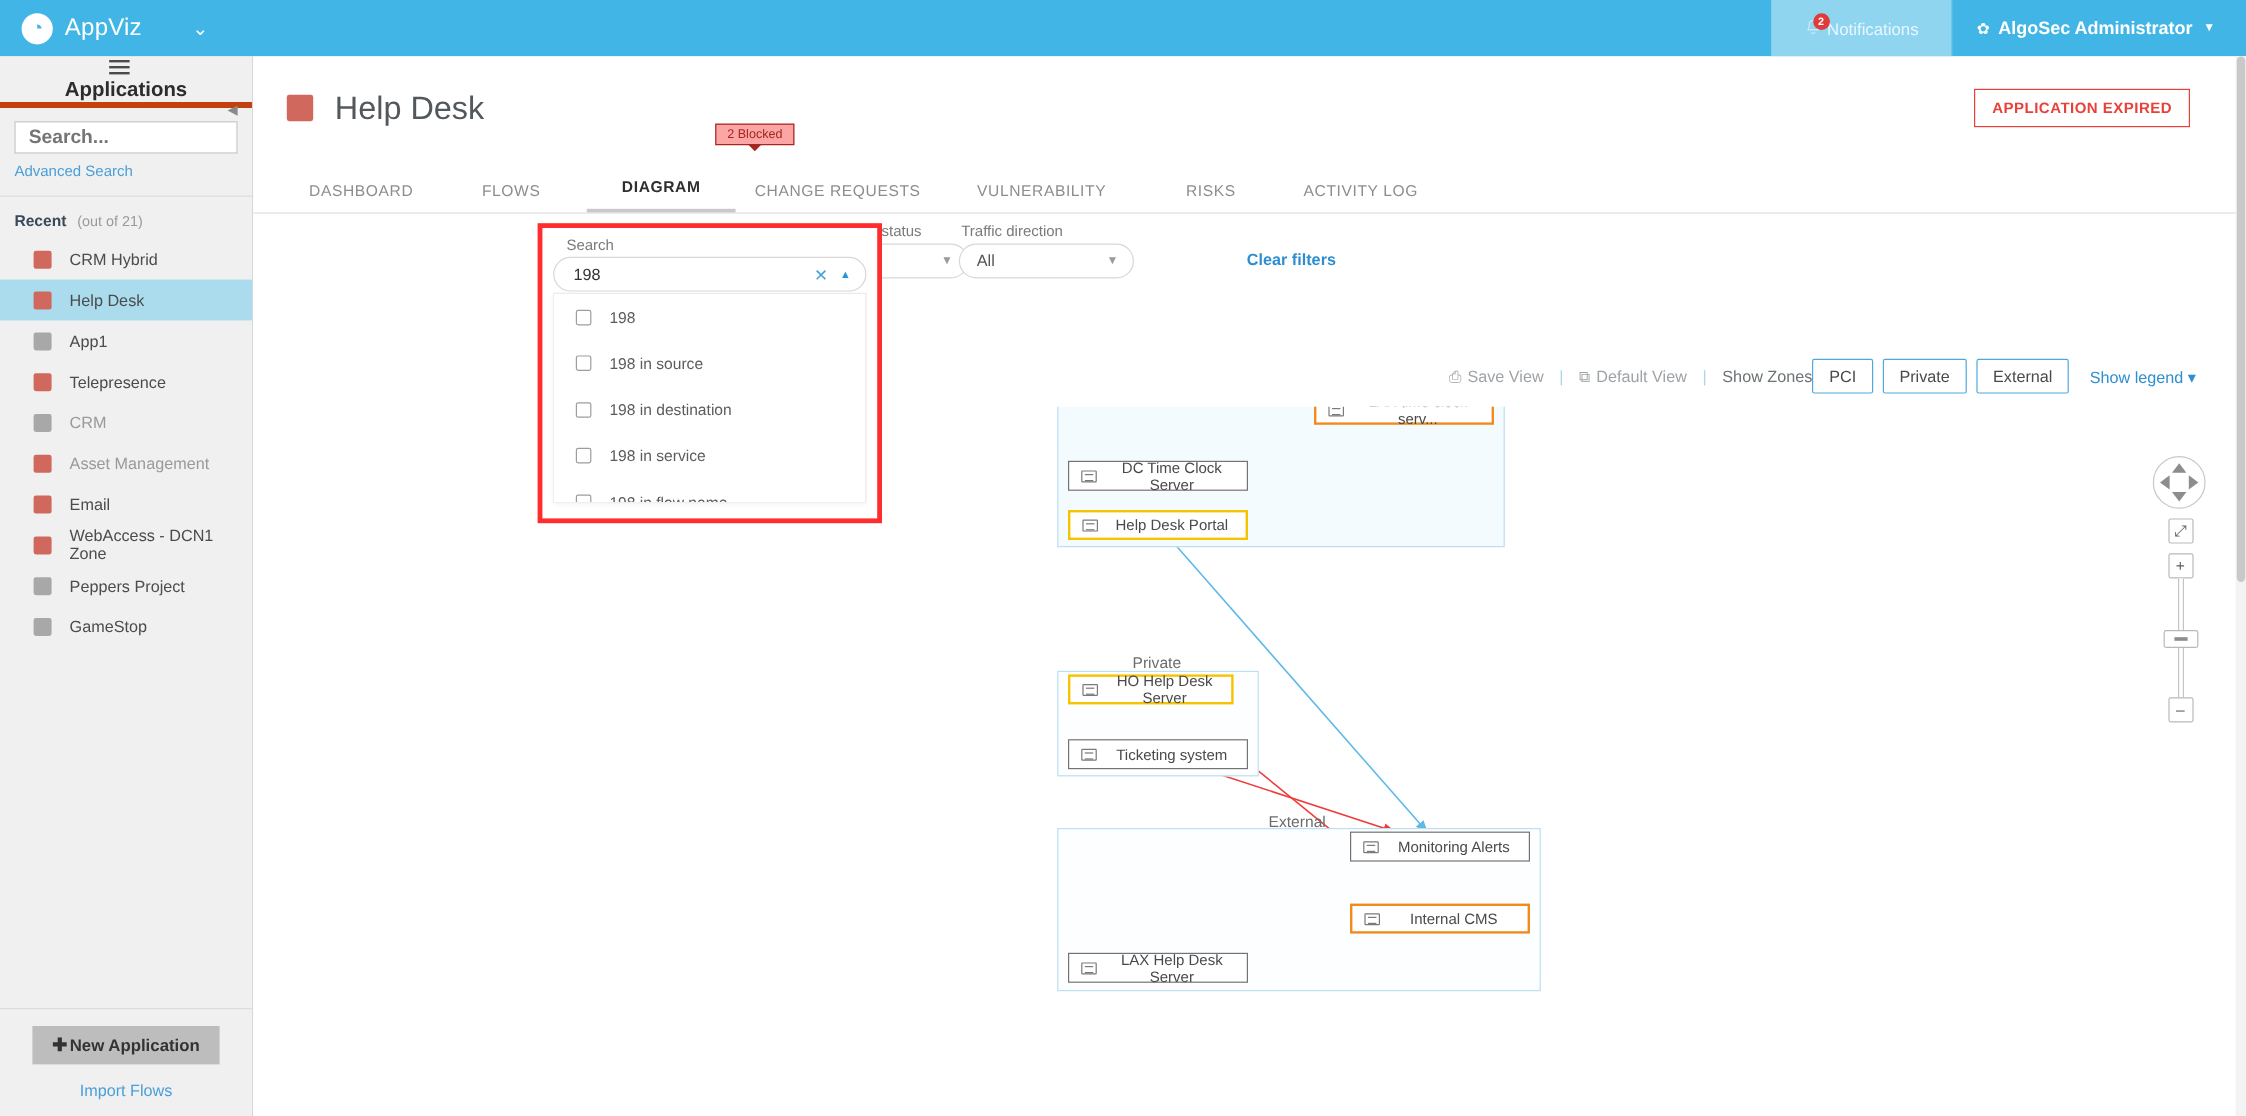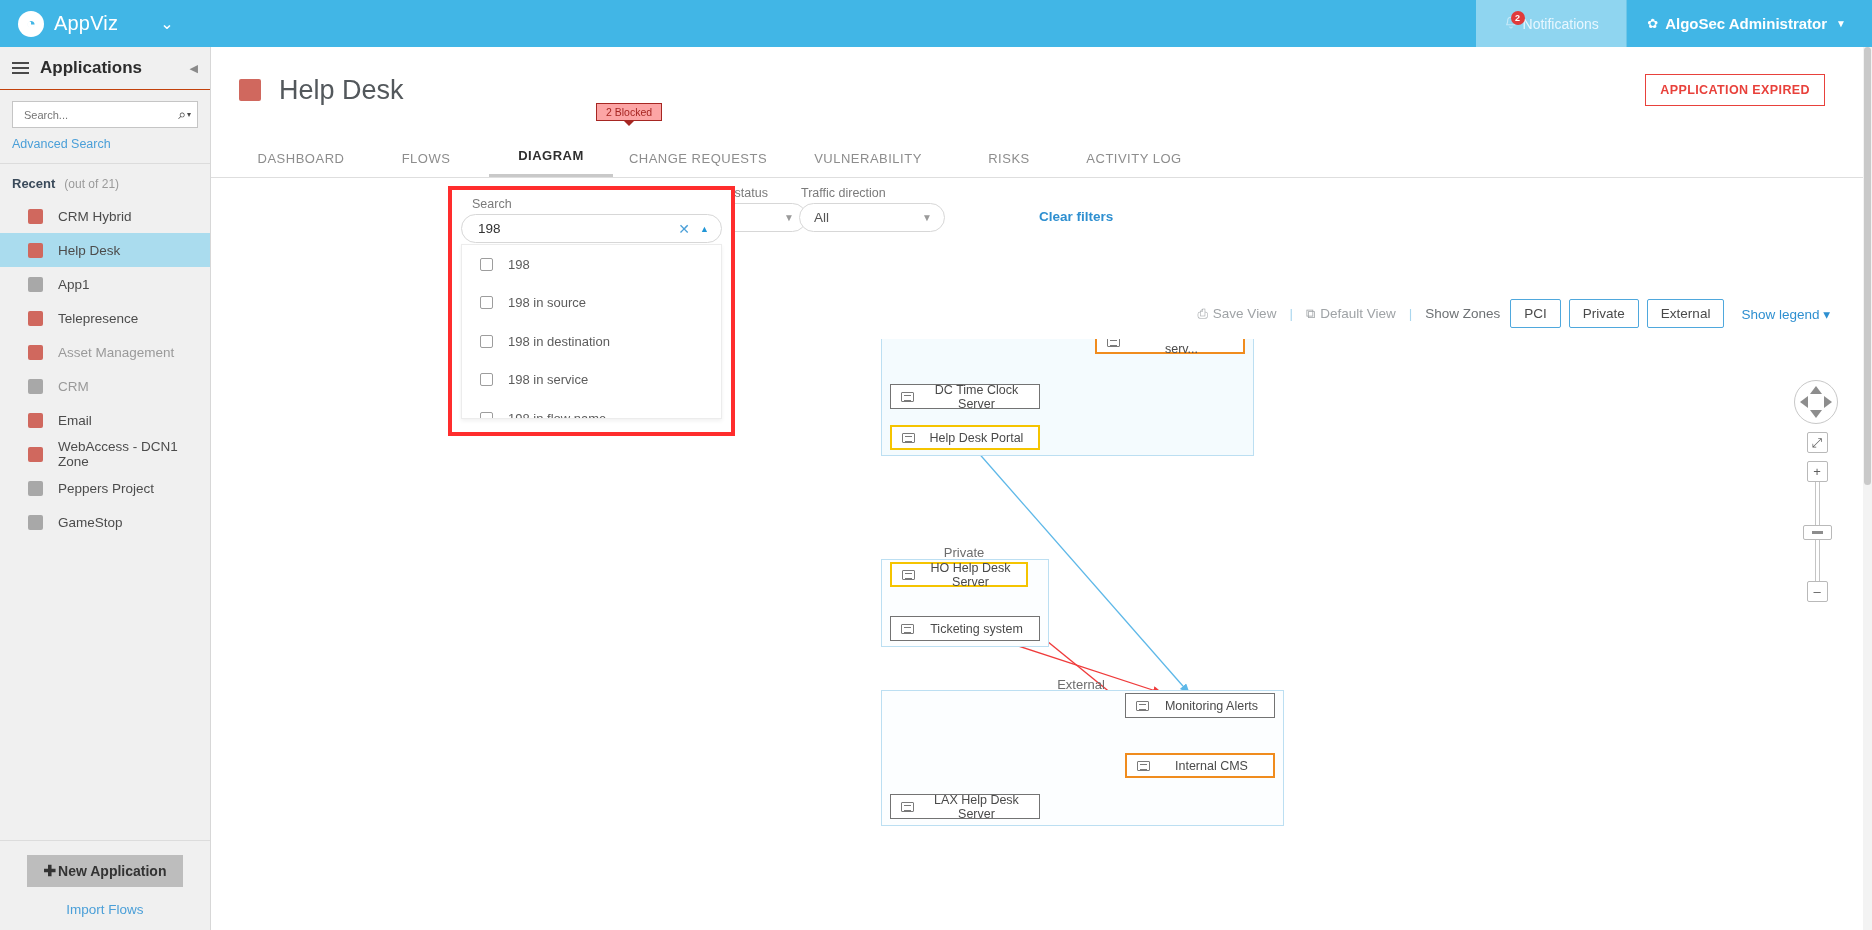--- a/index.html
+++ b/index.html
@@ -50,35 +50,36 @@
   .user .gear { margin-right: 7px; font-size: 13px; font-weight: normal;}
   .user .caret { margin-left: 9px; font-size: 10px; }
 
   
   .sidebar {
     position: absolute; top: 47px; left: 0; width: 211px; height: 883px;
     background: #f0f0f0; border-right: 1px solid #d7d7d7;
   }
   .sb-header {
     height: 43px; display: flex; align-items: center; padding: 0 12px;
-    border-bottom: 1px solid #c2410c;
+    border-bottom: 5px solid #c2410c;
+    flex-direction: column;
   }
   .hamburger { width: 17px; margin-right: 11px; }
   .hamburger span { display: block; height: 2px; background: #4a4a4a; margin: 3px 0; }
   .sb-title { font-size: 17px; font-weight: bold; color: #2c2c2c; }
   .collapse-arrow { margin-left: auto; color: #8a8a8a; font-size: 11px; }
 
   .sb-search-wrap { padding: 11px 12px 6px 12px; }
   .sb-search {
     display: flex; align-items: center; height: 27px;
     border: 1px solid #c5c5c5; background: #fff; padding: 0 6px 0 9px;
   }
   .sb-search input {
-    border: none; outline: none; flex: 1; font-size: 11px;
-    font-family: "Liberation Sans", sans-serif; color: #ec4899; background: transparent;
+    border: none; outline: none; flex: 1; font-size: 16px;
+    font-family: "Liberation Sans", sans-serif; color: #ec4899; background: transparent; font-weight: bold;
   }
   .sb-search .mag { color: #4a4a4a; font-size: 14px; }
   .sb-search .mag-caret { color:#4a4a4a; font-size: 8px; margin-left:1px;}
   .adv-search { padding: 0 12px 11px 12px; }
   .adv-search a { color: #4a9fd8; font-size: 12.5px; text-decoration: none; }
   .sb-divider { border-top: 1px solid #dcdcdc; }
 
   .recent-row { padding: 12px 12px 8px 12px; display: flex; align-items: baseline; }
   .recent-label { font-size: 13px; font-weight: bold; color: #3a4a5a; }
   .recent-count { font-size: 12px; color: #9a9a9a; margin-left: 9px; }
@@ -185,21 +186,21 @@
   }
 
   
   .viewbar {
     position: absolute; top: 252px; right: 42px;
     display: flex; align-items: center; font-size: 13.5px; color: #9fa3a6;
   }
   .vb-item { display: flex; align-items: center; cursor: pointer; }
   .vb-icon { margin-right: 5px; font-size: 13px; }
   .vb-sep { color: #a9d6ee; margin: 0 13px; }
-  .vb-zones { color: #6d7174; margin-right: 10px; }
+  .vb-zones { color: #6d7174; }
   .zone-btn {
     border: 1px solid #4fa8dd; color: #4a4a4a; background: #fff;
     font-size: 13.5px; padding: 6px 13px; margin-right: 8px;
     border-radius: 2px; cursor: pointer; font-family: "Liberation Sans", sans-serif;
   }
   .show-legend { color: #2e8fd0; font-size: 13.5px; margin-left: 9px; cursor: pointer; }
 
   
   .canvas {
     position: absolute; left: 0; top: 292px; width: 1661px; height: 591px;
@@ -332,26 +333,26 @@
       </div>
       <div class="app-item">
         <span class="app-swatch" style="background: rgb(168, 168, 168);"></span>
         <span>App1</span>
       </div>
       <div class="app-item">
         <span class="app-swatch" style="background: rgb(208, 104, 94);"></span>
         <span>Telepresence</span>
       </div>
       <div class="app-item dim">
+        <span class="app-swatch" style="background: rgb(168, 168, 168);"></span>
+        <span>CRM</span>
+      </div>
+      <div class="app-item dim">
         <span class="app-swatch" style="background: rgb(208, 104, 94);"></span>
         <span>Asset Management</span>
-      </div>
-      <div class="app-item dim">
-        <span class="app-swatch" style="background: rgb(168, 168, 168);"></span>
-        <span>CRM</span>
       </div>
       <div class="app-item">
         <span class="app-swatch" style="background: rgb(208, 104, 94);"></span>
         <span>Email</span>
       </div>
       <div class="app-item">
         <span class="app-swatch" style="background: rgb(208, 104, 94);"></span>
         <span>WebAccess - DCN1 Zone</span>
       </div>
       <div class="app-item">

